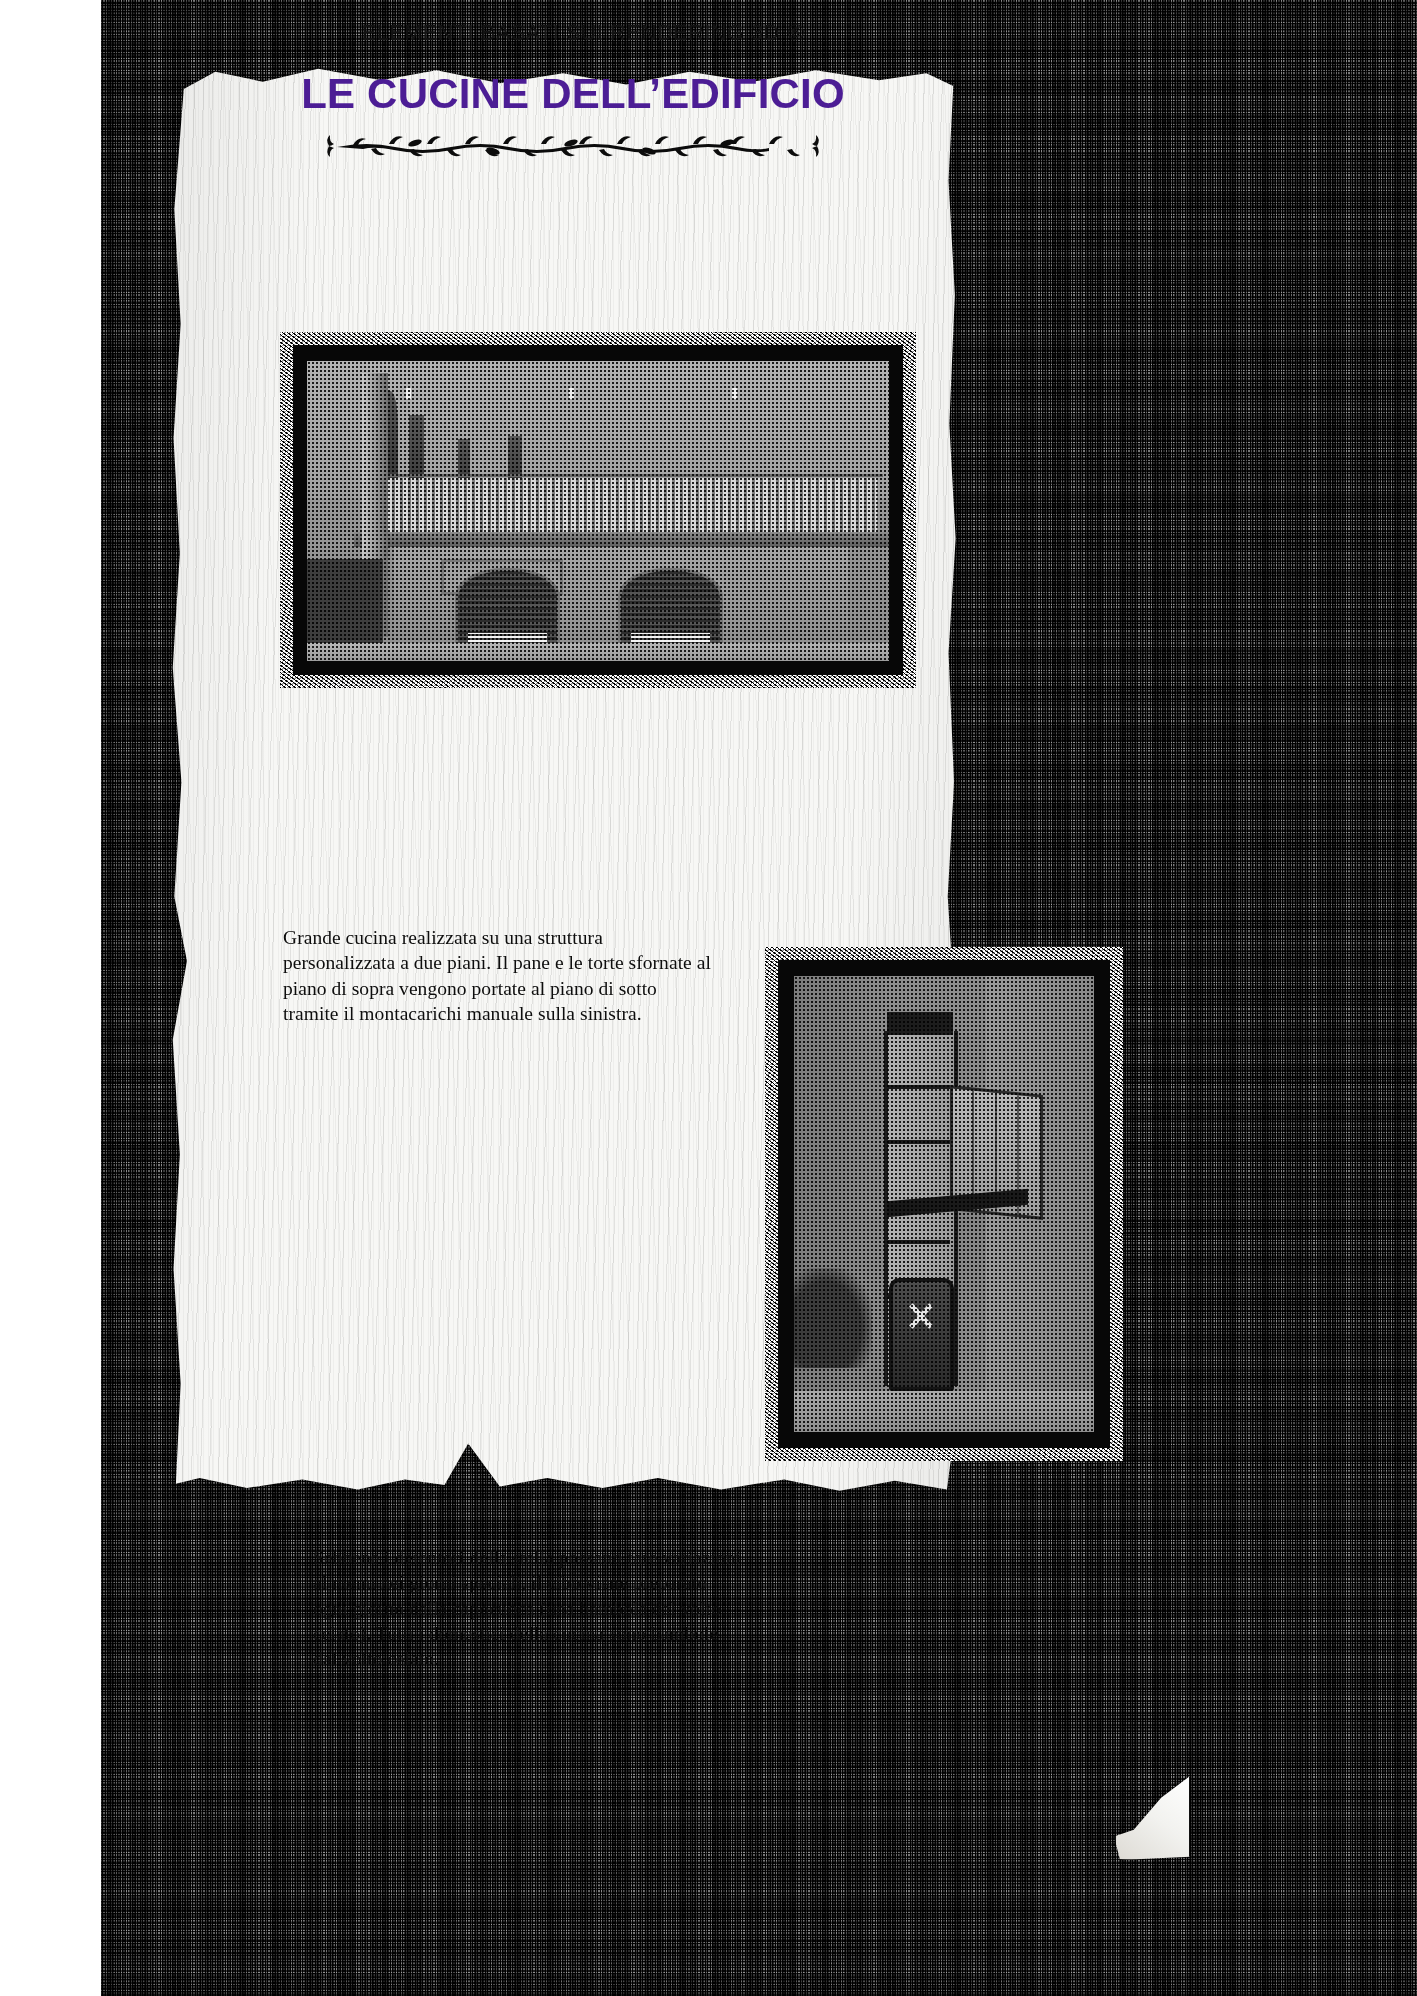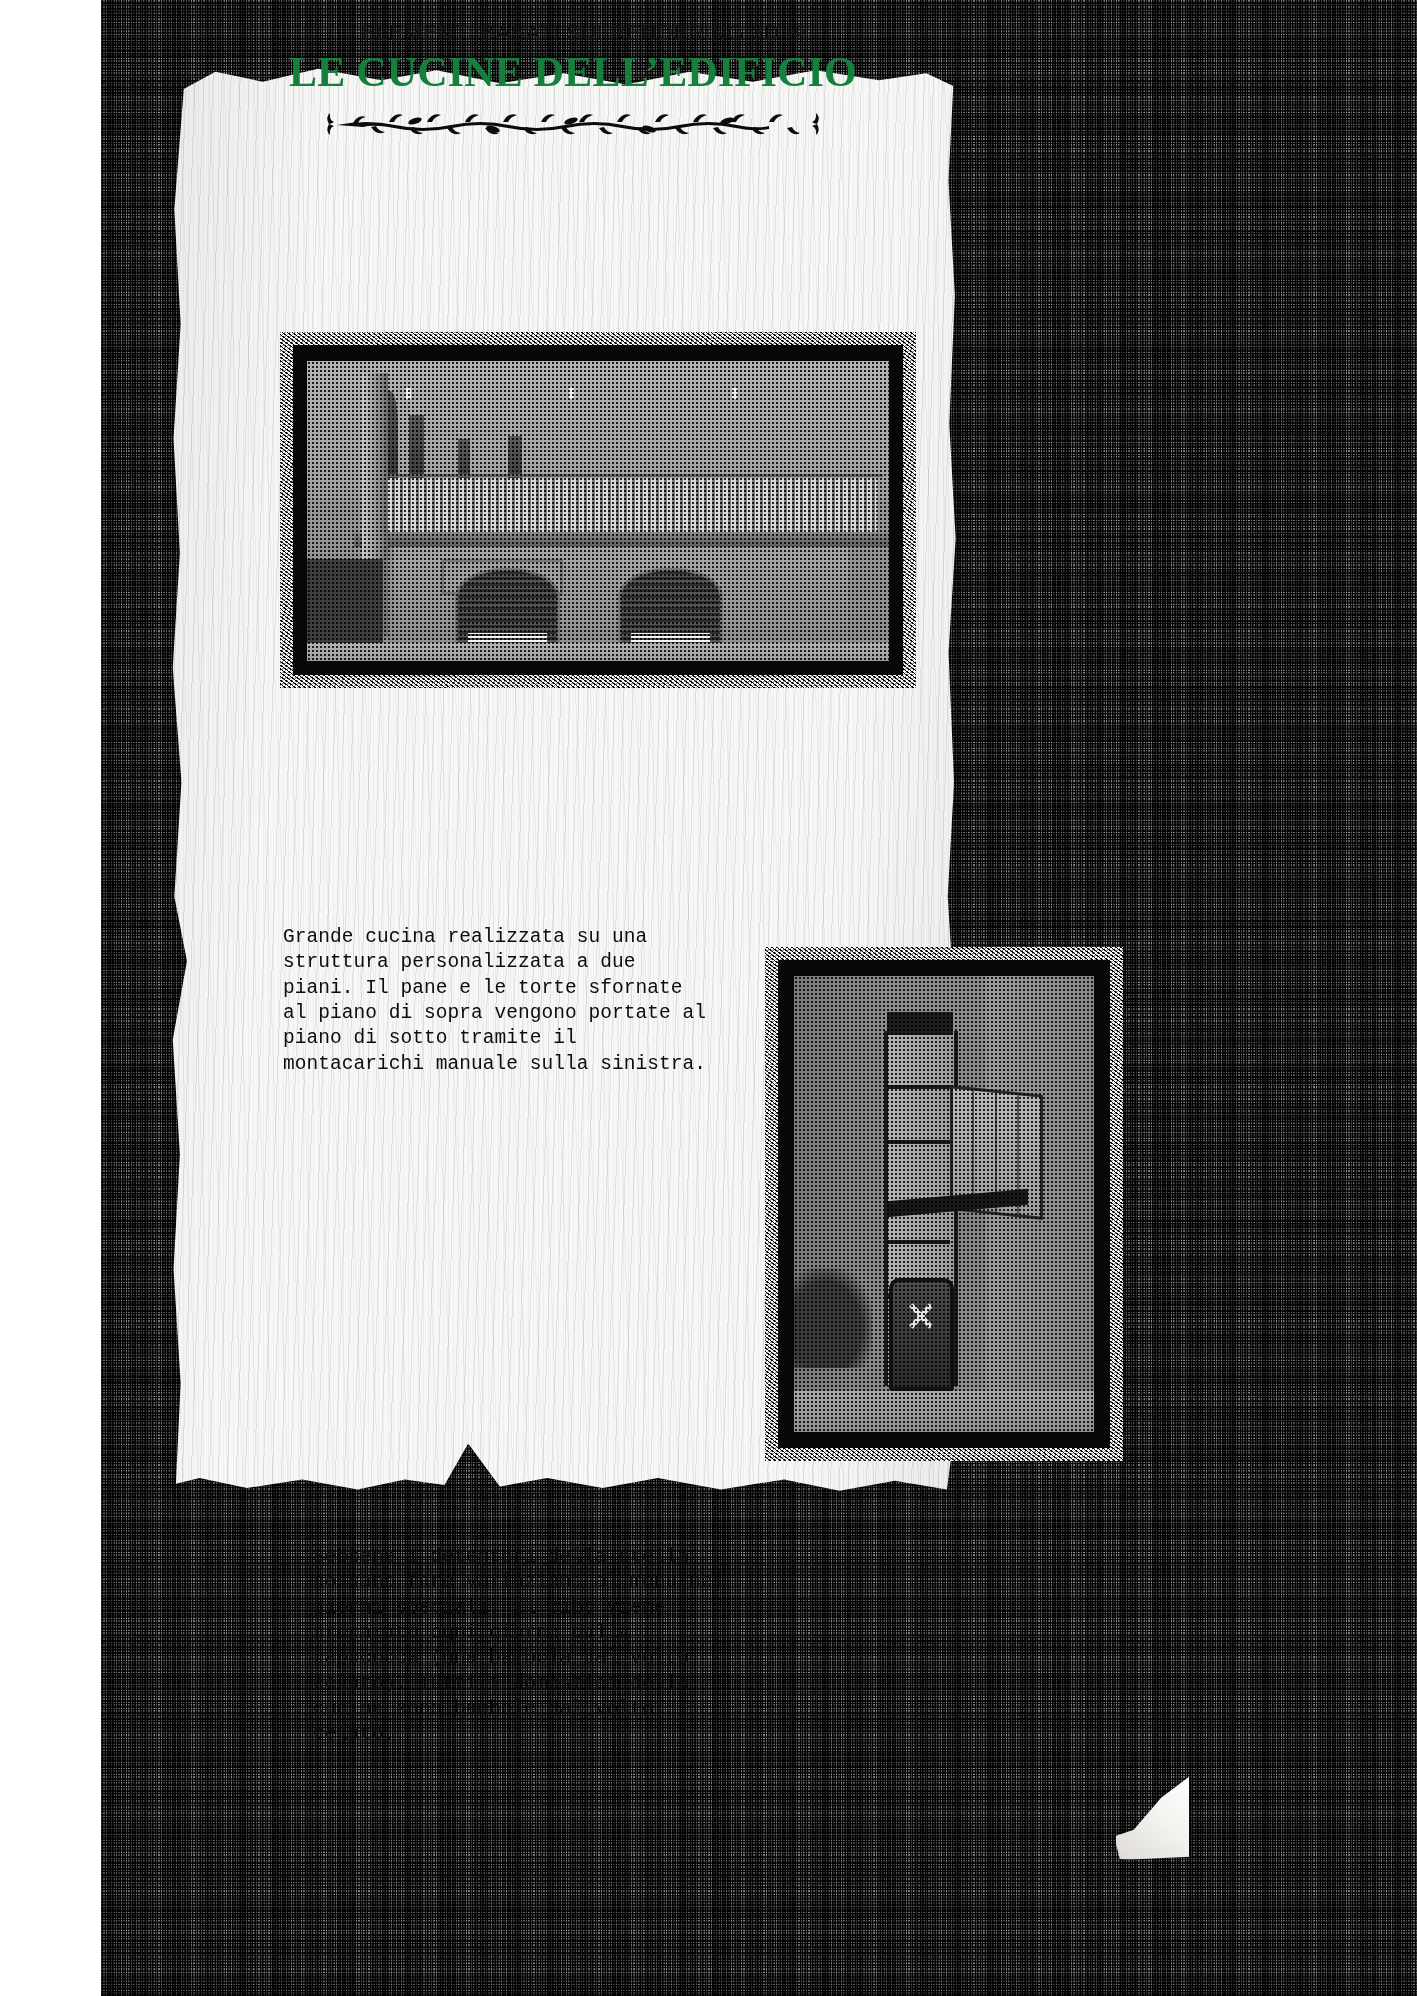--- a/index.html
+++ b/index.html
@@ -70,22 +70,22 @@
   }
 
   
   .hdr{position:absolute;left:188px;top:20px;width:770px;text-align:center;}
   .kicker{
     font-size:21.5px;letter-spacing:.6px;color:#131313;white-space:nowrap;
     font-family:"Liberation Sans",sans-serif;
     padding-left:22px;
   }
   .title{
-    font-size:42px;font-weight:700;line-height:1.07;letter-spacing:.2px;color:#15803d;
-    margin-top:4px;font-family:Liberation Serif, serif;
+    font-size:42px;font-weight:700;line-height:1.07;letter-spacing:.2px;color:#4c1d95;
+    margin-top:26px;font-family:Liberation Sans, sans-serif;
   }
   .title .ln{display:block;}
 
   
   .divider{margin:14px auto 0;width:500px;height:30px;}
   .divider svg{display:block;width:100%;height:100%;}
 
   
   .photo{position:absolute;}
   .photo .rough{
@@ -161,21 +161,21 @@
     background:#e4e4e4;}
   .d-cabX:before{transform:translateX(-50%) rotate(42deg);}
   .d-cabX:after{transform:translateX(-50%) rotate(-42deg);}
   .d-floor{position:absolute;left:0;right:0;bottom:0;height:9%;background:linear-gradient(180deg,#a9a9a9,#8f8f8f);}
   .d-shadow{position:absolute;left:0;bottom:14%;width:26%;height:22%;
     background:radial-gradient(ellipse at 40% 60%, #3c3c3c 0 55%, rgba(60,60,60,0) 78%);}
   .d-top{position:absolute;left:31%;top:8%;width:22%;height:5%;background:#1d1d1d;}
 
   
   .caption{position:absolute;color:#0d0d0d;font-size:19.5px;line-height:1.30;
-    font-family:Liberation Mono, monospace;letter-spacing:.05px;}
+    font-family:Liberation Serif, serif;letter-spacing:.05px;}
   #cap1{left:283px;top:925px;width:430px;}
   #cap2{left:283px;top:1545px;width:430px;padding-left:30px;}
   .caption p{margin:0;}
 </style>
 </head>
 <body>
 
 <div id="page">
 
   <div class="bg-hatch"></div>

